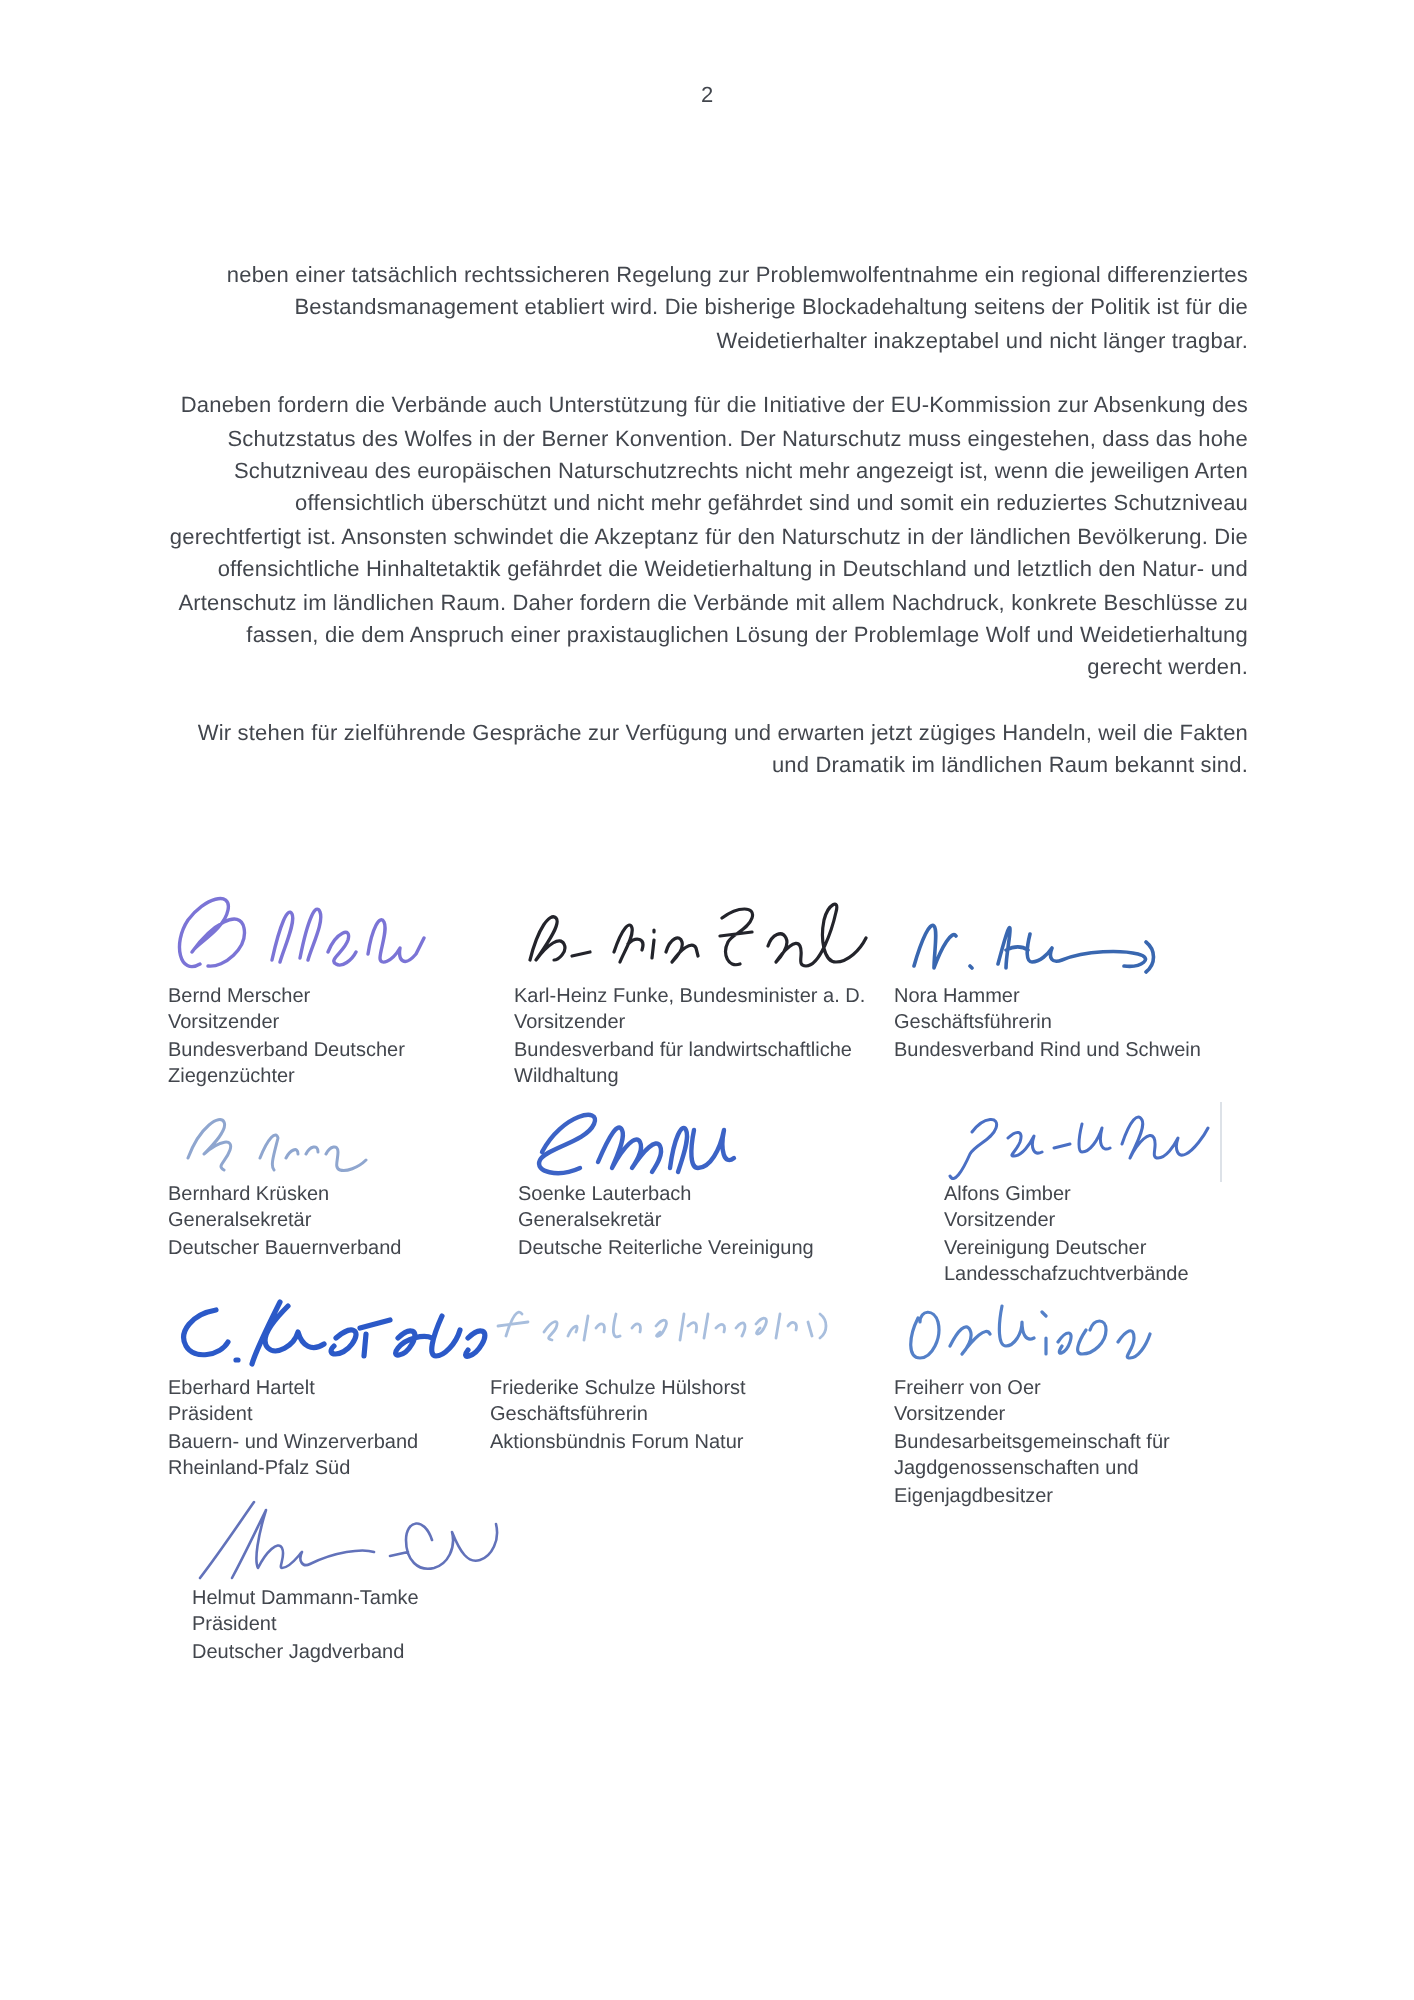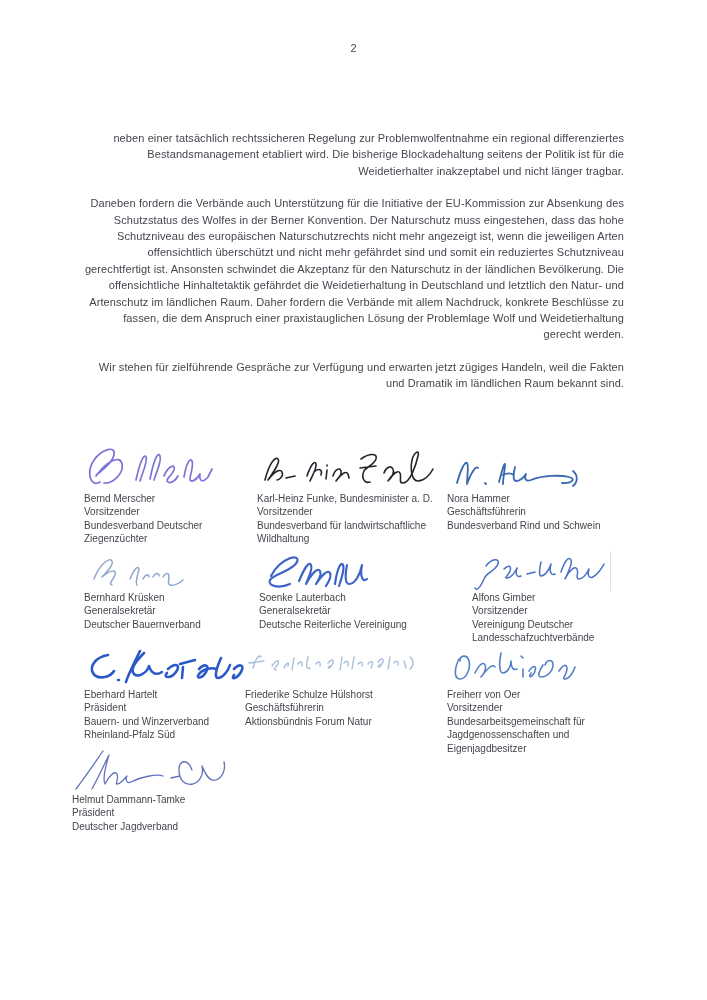--- a/index.html
+++ b/index.html
@@ -136,21 +136,21 @@
           <svg width="132" height="42" viewBox="0 0 132 42" style="bottom: 3px;">
             <path d="M12,16 C7,26 7,36 13,36 C19,36 24,26 22,18 C20,11 13,12 13,18 M28,30 C32,22 36,18 38,22 C40,26 36,32 34,34 C40,26 46,20 48,24 M54,10 C52,20 52,30 56,30 C60,30 64,24 64,18 C64,24 66,28 70,26 M76,26 L76,34 M74,13 L76,15 M82,28 C86,22 90,22 88,28 C86,34 80,36 84,30 M96,22 C92,28 90,34 94,34 C100,34 106,28 106,22 C106,16 100,16 98,22 M112,28 C116,22 120,20 120,26 C120,32 114,36 118,36 C122,36 126,30 128,24" fill="none" stroke="#5480c8" stroke-width="1.6" stroke-linecap="round" stroke-linejoin="round"></path>
           </svg>
         </div>
         <div>Freiherr von Oer</div>
         <div>Vorsitzender</div>
         <div>Bundesarbeitsgemeinschaft für</div>
         <div>Jagdgenossenschaften und</div>
         <div>Eigenjagdbesitzer</div>
       </div>
-      <div class="sig-block" style="left: 72px; top: 749px;">
+      <div class="sig-block" style="left: 96px; top: 749px;">
         <div class="sigbox" style="height: 44px;">
           <svg width="158" height="45" viewBox="0 0 158 45" style="bottom: 1px;">
             <path d="M4,42 C14,29 24,14 31,4 M20,42 C27,29 33,16 37,8 C33,21 31,33 33,37 C37,29 43,23 45,27 C47,31 43,37 45,37 C49,37 53,31 55,29 C53,33 55,37 59,35 C71,29 85,27 91,29 M99,31 L108,29 M120,23 C116,11 107,13 107,23 C107,33 113,39 121,37 C128,35 132,27 130,19 C134,29 138,35 144,33 C150,31 154,23 152,15" fill="none" stroke="#6272ba" stroke-width="1.3" stroke-linecap="round" stroke-linejoin="round"></path>
           </svg>
         </div>
         <div>Helmut Dammann-Tamke</div>
         <div>Präsident</div>
         <div>Deutscher Jagdverband</div>
       </div>
     </div>

